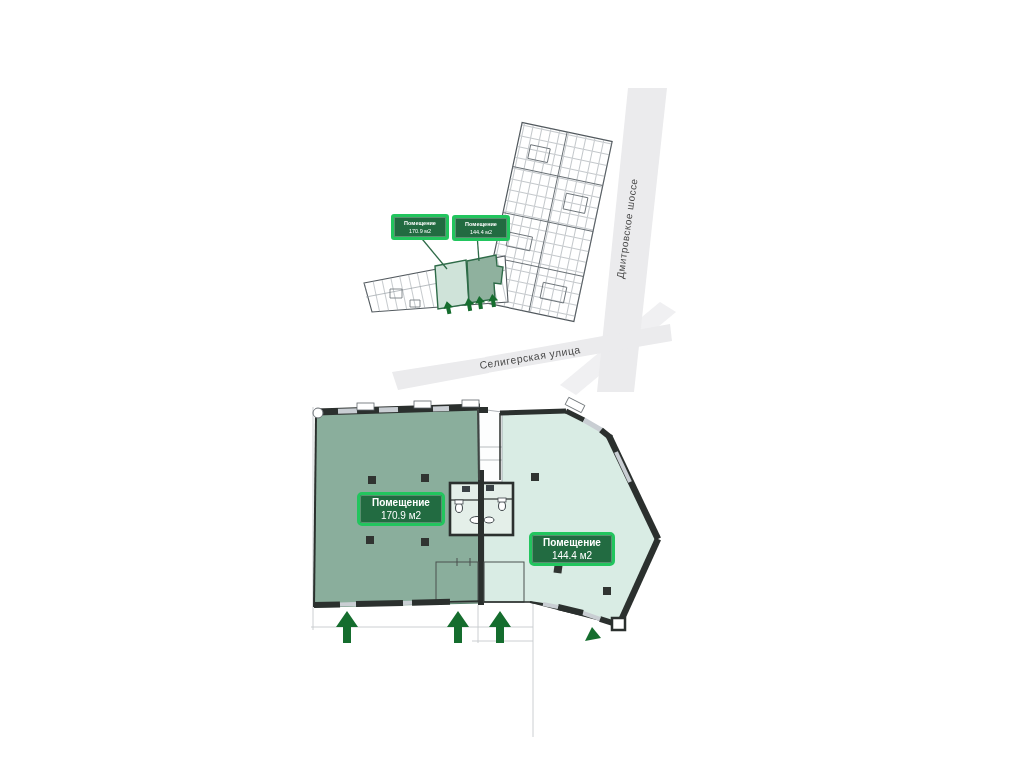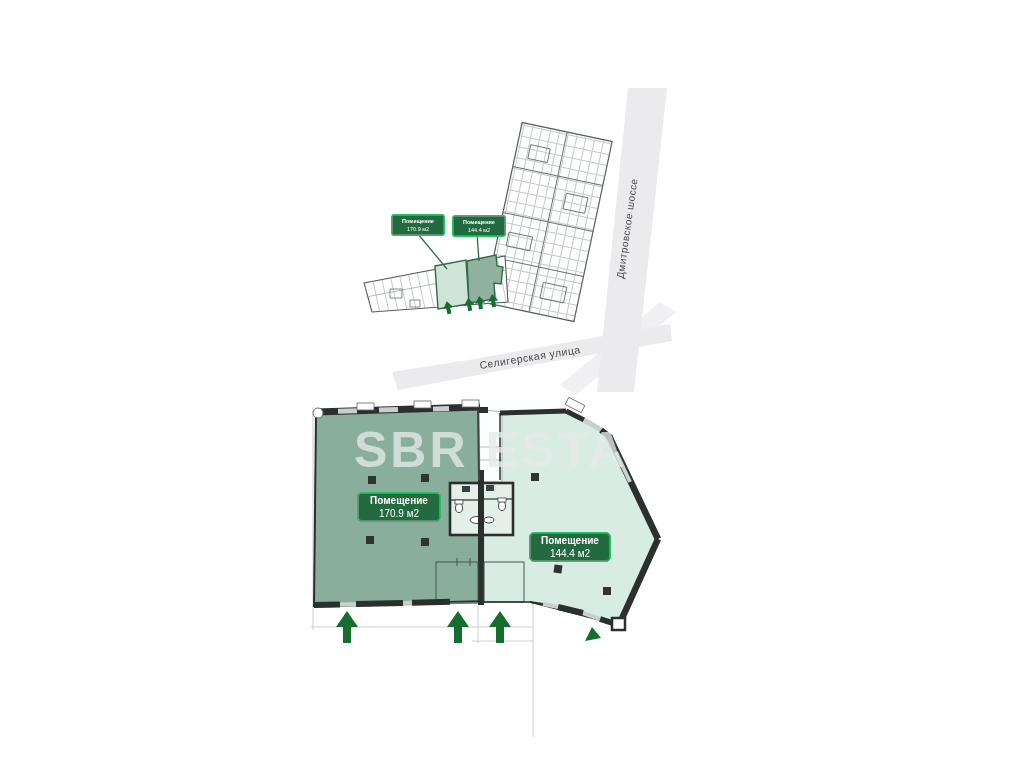--- a/index.html
+++ b/index.html
@@ -1,21 +1,21 @@
 <!DOCTYPE html>
 <html><head>
 <meta charset="utf-8">
 <style>
   html,body{margin:0;padding:0;background:#fff;}
   #stage{position:relative;width:1024px;height:768px;background:#ffffff;overflow:hidden;
          font-family:"Liberation Sans",sans-serif;}
   .abs{position:absolute;}
   svg{display:block;}
   .label-box{
-    position:absolute;background:#226B41;border:1px solid #22c55e;color:#fff;
+    position:absolute;background:#226B41;border:3px solid #22c55e;color:#fff;
     text-align:center;border-radius:5px;display:flex;flex-direction:column;
     justify-content:center;gap:1px;box-shadow:0 0 0 1px rgba(255,255,255,.25) inset;
   }
   .label-box .t1{font-weight:bold;}
   .main-label{width:82px;height:28px;font-size:10px;line-height:12px;}
   .mini-label{width:52px;height:20px;font-size:5.5px;line-height:6.5px;border-radius:3px;}
   .road-name{
     position:absolute;color:#4A4A4A;text-align:center;white-space:nowrap;
     font-size:10px;letter-spacing:.5px;
   }
@@ -185,21 +185,20 @@
 
     <g fill="#156D2E">
       <polygon points="336,627 343,627 343,643 351,643 351,627 358,627 347,611"></polygon>
       <polygon points="447,627 454,627 454,643 462,643 462,627 469,627 458,611"></polygon>
       <polygon points="489,627 496,627 496,643 504,643 504,627 511,627 500,611"></polygon>
       <polygon points="585,641 601,638 592,627"></polygon>
     </g>
   </g>
 </svg>
 
-<div id="watermark">SBR ESTA</div>
 
 <div class="road-name" style="left:547px;top:223px;width:160px;transform:rotate(-82deg);">Дмитровское шоссе</div>
 <div class="road-name" style="left:450px;top:351px;width:160px;transform:rotate(-9deg);font-size:10.5px;">Селигерская улица</div>
 
 <div class="label-box mini-label" style="left:391px;top:214px;">
   <div class="t1">Помещение</div>
   <div class="t2">170.9 м2</div>
 </div>
 <div class="label-box mini-label" style="left:452px;top:215px;">
   <div class="t1">Помещение</div>

